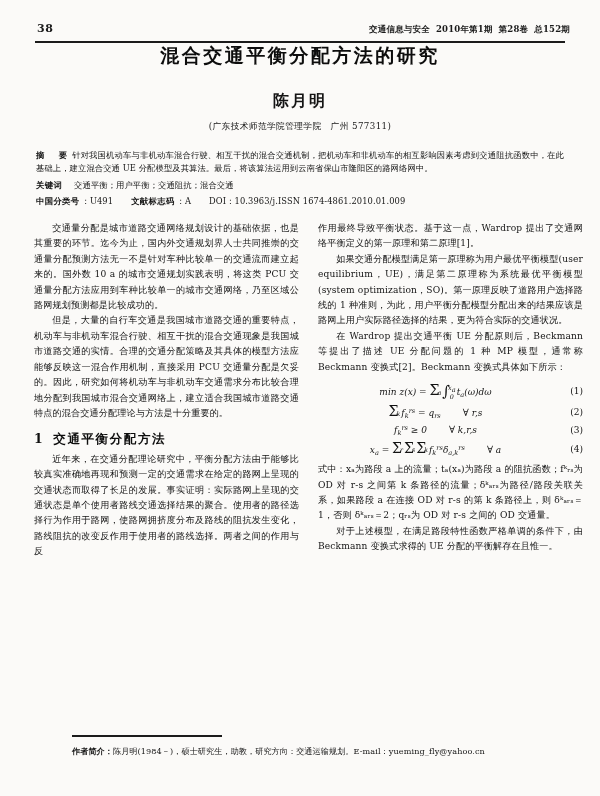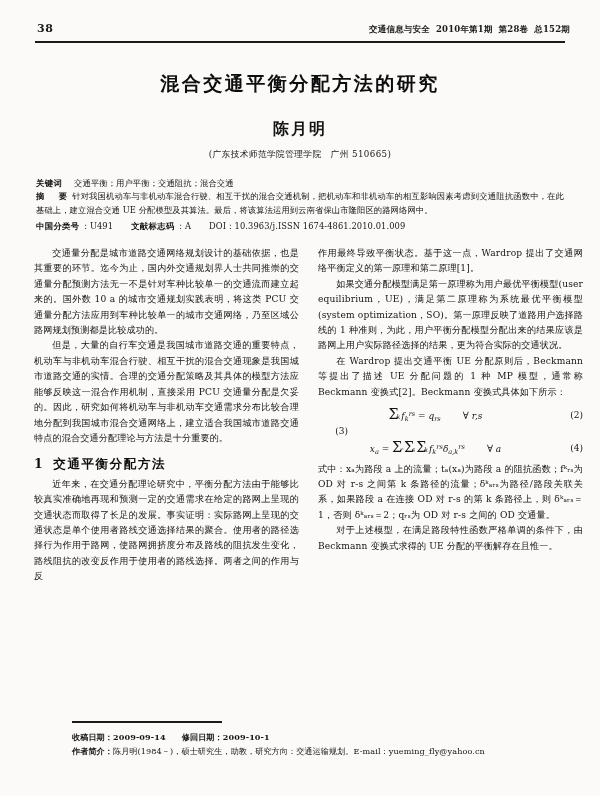--- a/index.html
+++ b/index.html
@@ -62,21 +62,20 @@
     background: #1b1b1b;
     margin: 3px 5px 0 5px;
   }
 
   
   .title {
     text-align: center;
     font-size: 19px;
     font-weight: bold;
     letter-spacing: 2.5px;
-    margin-top: 28px;
     color: #0d0d0d;
   }
   .author {
     text-align: center;
     font-size: 16px;
     font-weight: bold;
     letter-spacing: 2px;
     margin-top: 22px;
     color: #141414;
   }
@@ -224,28 +223,28 @@
     <div class="runhead">
       <div class="folio">38</div>
       <div class="journal-line">
         <span>交通信息与安全</span><span class="seg">2010年第1期</span><span class="seg">第28卷</span><span class="seg">总152期</span>
       </div>
     </div>
     <div class="rule-top"></div>
 
     <div class="title">混合交通平衡分配方法的研究</div>
     <div class="author">陈月明</div>
-    <div class="affil">(广东技术师范学院管理学院　广州 510665)</div>
+    <div class="affil">(广东技术师范学院管理学院　广州 577311)</div>
 
     <div class="meta-block">
+      <div class="meta-row">
+        <span class="meta-label">摘　要</span><span class="abstract-body">针对我国机动车与非机动车混合行驶、相互干扰的混合交通机制，把机动车和非机动车的相互影响因素考虑到交通阻抗函数中，在此基础上，建立混合交通 UE 分配模型及其算法。最后，将该算法运用到云南省保山市隆阳区的路网络网中。</span>
+      </div>
       <div class="meta-row kw">
         <span class="meta-label-tight">关键词</span><span class="gap-s"></span><span>交通平衡；用户平衡；交通阻抗；混合交通</span>
-      </div>
-      <div class="meta-row">
-        <span class="meta-label">摘　要</span><span class="abstract-body">针对我国机动车与非机动车混合行驶、相互干扰的混合交通机制，把机动车和非机动车的相互影响因素考虑到交通阻抗函数中，在此基础上，建立混合交通 UE 分配模型及其算法。最后，将该算法运用到云南省保山市隆阳区的路网络网中。</span>
       </div>
       <div class="meta-row cls">
         <span class="cls-seg"><span class="meta-label-tight">中国分类号</span>：<span>U491</span></span><span class="cls-seg"><span class="meta-label-tight">文献标志码</span>：<span>A</span></span><span class="cls-seg"><span>DOI</span>：<span>10.3963/j.ISSN 1674-4861.2010.01.009</span></span>
       </div>
     </div>
 
     <div class="columns">
 
       <div class="col">
         <p class="body">交通量分配是城市道路交通网络规划设计的基础依据，也是其重要的环节。迄今为止，国内外交通规划界人士共同推崇的交通量分配预测方法无一不是针对车种比较单一的交通流而建立起来的。国外数 10 a 的城市交通规划实践表明，将这类 PCU 交通量分配方法应用到车种比较单一的城市交通网络，乃至区域公路网规划预测都是比较成功的。</p>
@@ -256,41 +255,43 @@
         <p class="body">近年来，在交通分配理论研究中，平衡分配方法由于能够比较真实准确地再现和预测一定的交通需求在给定的路网上呈现的交通状态而取得了长足的发展。事实证明：实际路网上呈现的交通状态是单个使用者路线交通选择结果的聚合。使用者的路径选择行为作用于路网，使路网拥挤度分布及路线的阻抗发生变化，路线阻抗的改变反作用于使用者的路线选择。两者之间的作用与反</p>
       </div>
 
       <div class="col">
         <p class="body noindent">作用最终导致平衡状态。基于这一点，Wardrop 提出了交通网络平衡定义的第一原理和第二原理[1]。</p>
         <p class="body">如果交通分配模型满足第一原理称为用户最优平衡模型(user equilibrium，UE)，满足第二原理称为系统最优平衡模型(system optimization，SO)。第一原理反映了道路用户选择路线的 1 种准则，为此，用户平衡分配模型分配出来的结果应该是路网上用户实际路径选择的结果，更为符合实际的交通状况。</p>
         <p class="body">在 Wardrop 提出交通平衡 UE 分配原则后，Beckmann 等提出了描述 UE 分配问题的 1 种 MP 模型，通常称 Beckmann 变换式[2]。Beckmann 变换式具体如下所示：</p>
 
         <div class="eqs">
           <div class="eq">
+            <span class="lhs">min z(x) = <span class="big">Σ</span><span class="stacklim">a</span><span class="intg">∫</span><span class="stacklim">x<span class="sub">a</span><br>0</span>t<span class="sub">a</span>(ω)dω</span>
+            <span class="tag">(1)</span>
+          </div>
+          <div class="eq">
             <span class="lhs"><span class="big">Σ</span><span class="stacklim">k</span>f<span class="sub">k</span><span class="sup">rs</span> = q<span class="sub">rs</span><span class="gap-m"></span><span class="forall">∀</span> r,s</span>
             <span class="tag">(2)</span>
           </div>
           <div class="eq">
+            <span class="lhs">f<span class="sub">k</span><span class="sup">rs</span> ≥ 0<span class="gap-m"></span><span class="forall">∀</span> k,r,s</span>
             <span class="tag">(3)</span>
           </div>
           <div class="eq">
             <span class="lhs">x<span class="sub">a</span> = <span class="big">Σ</span><span class="stacklim">r</span><span class="big">Σ</span><span class="stacklim">s</span><span class="big">Σ</span><span class="stacklim">k</span>f<span class="sub">k</span><span class="sup">rs</span>δ<span class="sub">a,k</span><span class="sup">rs</span><span class="gap-m"></span><span class="forall">∀</span> a</span>
             <span class="tag">(4)</span>
           </div>
         </div>
 
         <p class="body noindent">式中：xₐ为路段 a 上的流量；tₐ(xₐ)为路段 a 的阻抗函数；fᵏᵣₛ为 OD 对 r-s 之间第 k 条路径的流量；δᵏₐᵣₛ为路径/路段关联关系，如果路段 a 在连接 OD 对 r-s 的第 k 条路径上，则 δᵏₐᵣₛ＝1，否则 δᵏₐᵣₛ＝2；qᵣₛ为 OD 对 r-s 之间的 OD 交通量。</p>
         <p class="body">对于上述模型，在满足路段特性函数严格单调的条件下，由 Beckmann 变换式求得的 UE 分配的平衡解存在且惟一。</p>
       </div>
 
     </div>
   </div>
 
   <div class="footnote">
     <div class="fn-rule"></div>
-    <div class="fn-line">
-      <span>收稿日期</span>：<span>2009-09-14</span><span class="sp"></span><span>修回日期</span>：<span>2009-10-1</span>
-    </div>
     <div class="fn-line bio">
       <span>作者简介</span>：<span class="fn-normal">陈月明(1984－)，硕士研究生，助教，研究方向：交通运输规划。E-mail：yueming_fly@yahoo.cn</span>
     </div>
   </div>
 </div>
 
 </body></html>

